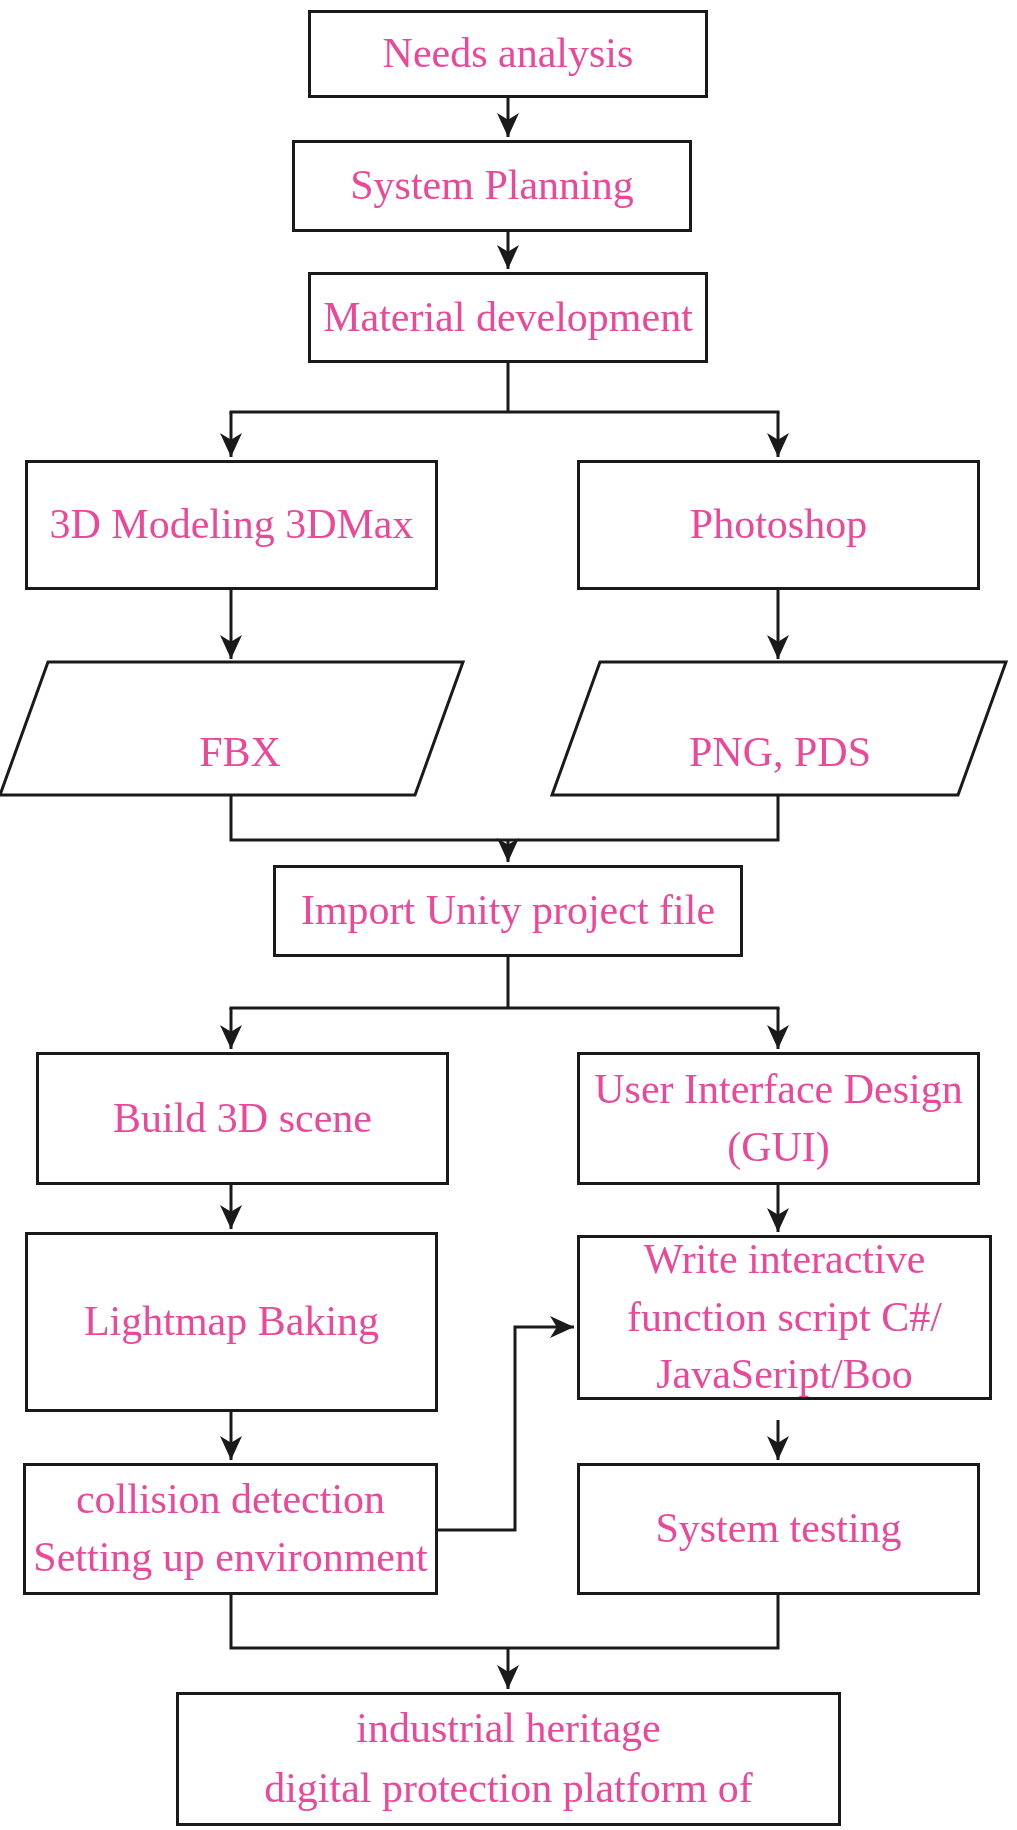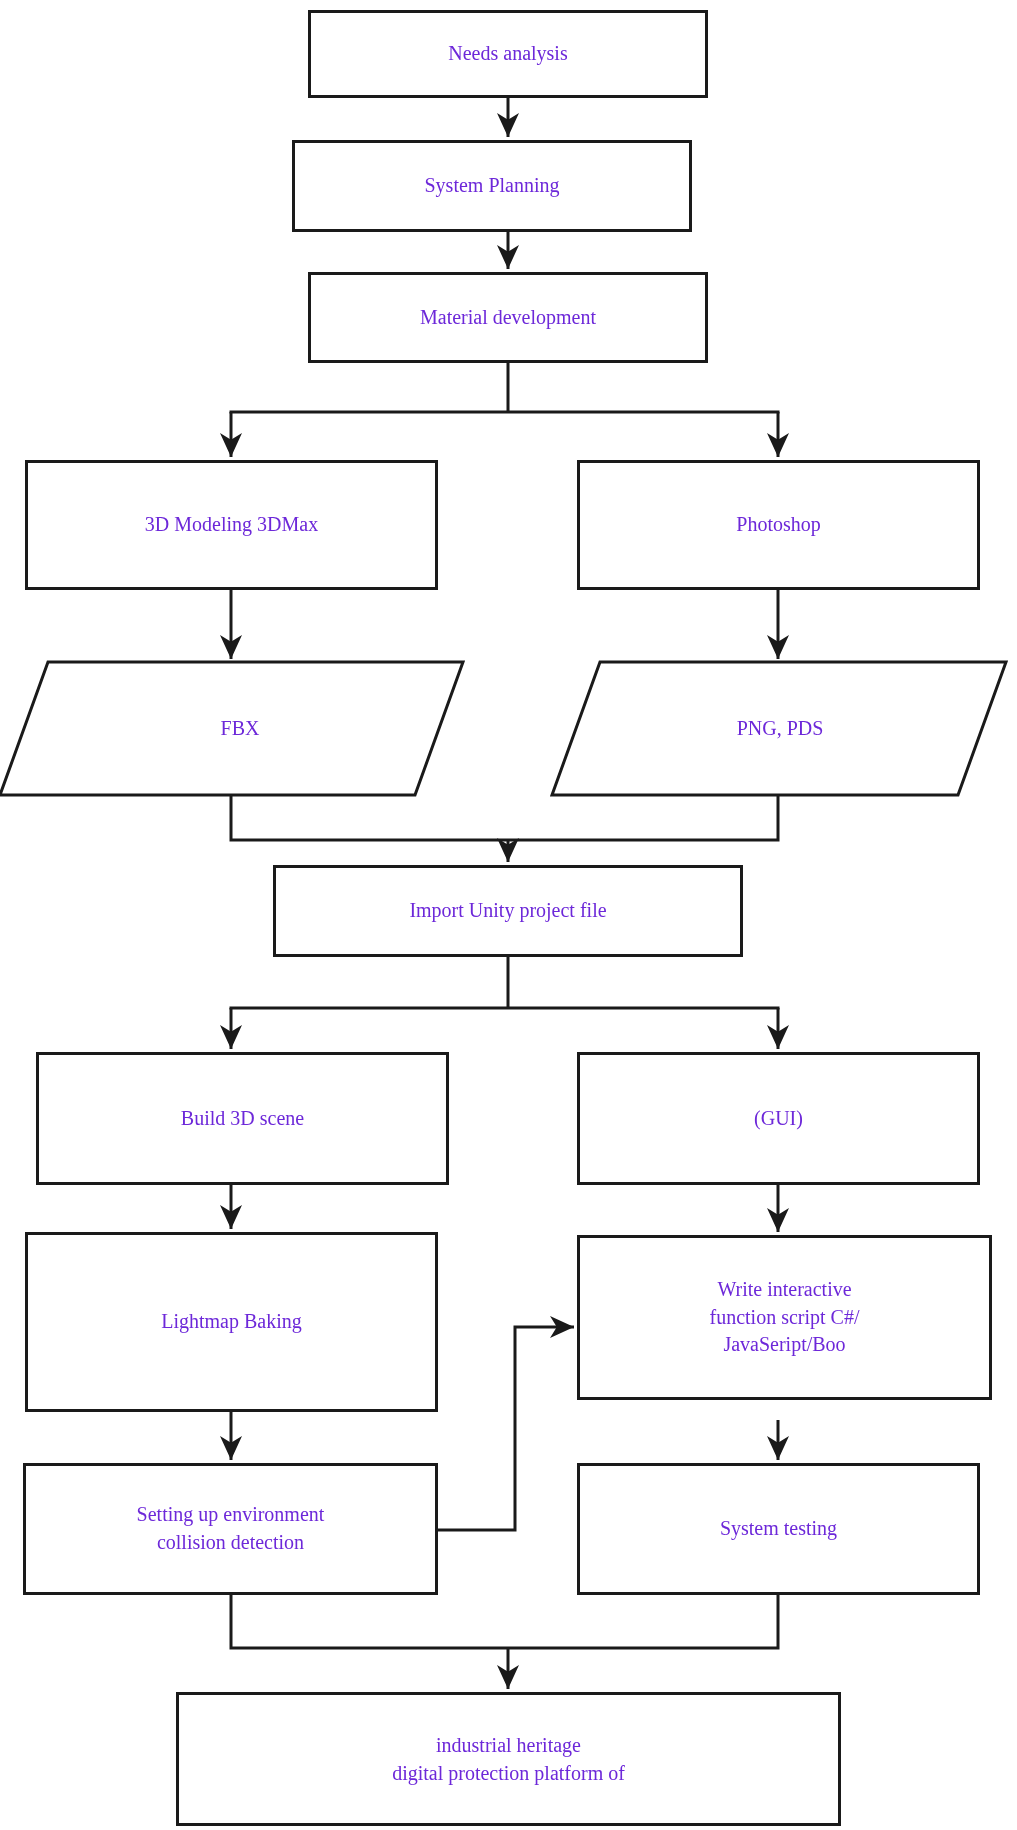--- a/index.html
+++ b/index.html
@@ -5,23 +5,23 @@
   html,body{margin:0;padding:0;background:#ffffff;}
   body{
     width:1017px;height:1830px;position:relative;overflow:hidden;
     font-family:"Liberation Serif","DejaVu Serif",serif;color:#111111;
   }
   .edges{position:absolute;left:0;top:0;z-index:1;}
   .node{
     position:absolute;z-index:2;box-sizing:border-box;
     background:#ffffff;border:3px solid #1a1a1a;
     display:flex;flex-direction:column;align-items:center;justify-content:center;
-    text-align:center;font-size:20px;line-height:1.38;color:#6d28d9;
+    text-align:center;font-size:42px;line-height:1.38;color:#ec4899;
   }
-  .node.noborder{border:none;background:transparent;z-index:3;}
+  .node.noborder{border:none;background:transparent;z-index:3;margin-top:24px;}
   .ln{display:block;white-space:nowrap;}
 </style>
 </head>
 <body>
 
 <svg class="edges" width="1017" height="1830" viewBox="0 0 1017 1830">
   <defs>
     <marker id="ah" viewBox="0 0 12 12" refX="12" refY="6" markerWidth="8" markerHeight="8" orient="auto-start-reverse">
       <path d="M0,0.5 L12,6 L0,11.5 L3.4,6 Z" fill="#1a1a1a"></path>
     </marker>
@@ -93,36 +93,37 @@
 
 <div class="node" style="left:273px;top:865px;width:470px;height:92px">
   <span class="ln">Import Unity project file</span>
 </div>
 
 <div class="node" style="left:36px;top:1052px;width:413px;height:133px">
   <span class="ln">Build 3D scene</span>
 </div>
 
 <div class="node" style="left:577px;top:1052px;width:403px;height:133px">
+  <span class="ln">User Interface Design</span>
   <span class="ln">(GUI)</span>
 </div>
 
 <div class="node" style="left:25px;top:1232px;width:413px;height:180px">
   <span class="ln">Lightmap Baking</span>
 </div>
 
 <div class="node" style="left:577px;top:1235px;width:415px;height:165px">
   <span class="ln">Write interactive</span>
   <span class="ln">function script C#/</span>
   <span class="ln">JavaSeript/Boo</span>
 </div>
 
 <div class="node" style="left:23px;top:1463px;width:415px;height:132px">
+  <span class="ln">collision detection</span>
   <span class="ln">Setting up environment</span>
-  <span class="ln">collision detection</span>
 </div>
 
 <div class="node" style="left:577px;top:1463px;width:403px;height:132px">
   <span class="ln">System testing</span>
 </div>
 
 <div class="node" style="left:176px;top:1692px;width:665px;height:134px;line-height:1.42">
   <span class="ln">industrial heritage</span>
   <span class="ln">digital protection platform of</span>
 </div>

